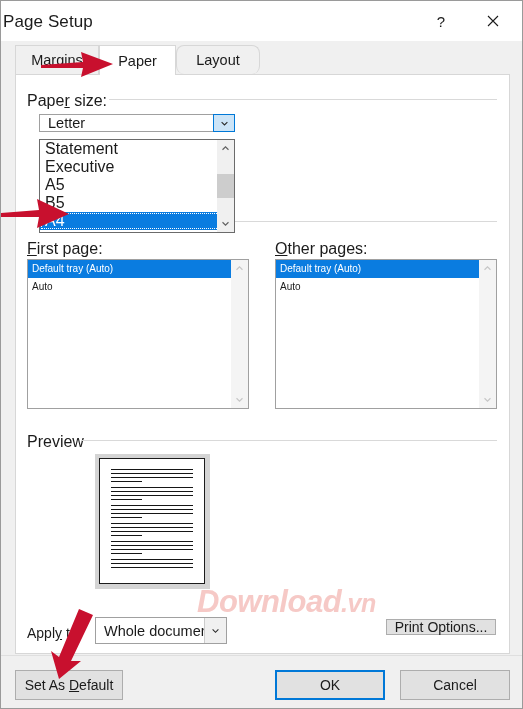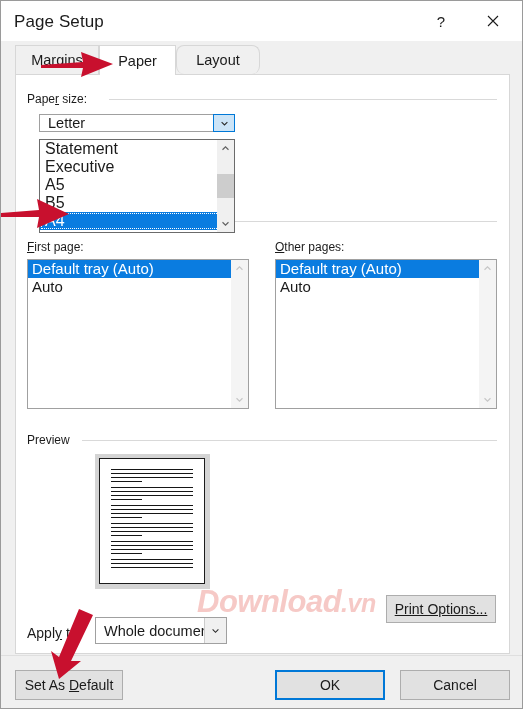--- a/index.html
+++ b/index.html
@@ -25,21 +25,21 @@
   .titlebar {
     position: absolute;
     left: 0; top: 0;
     width: 100%;
     height: 40px;
     background: #ffffff;
     box-sizing: border-box;
   }
   .title-text {
     position: absolute;
-    left: 13px;
+    left: 2px;
     top: 11px;
     font-size: 17px;
     color: #1b1b1b;
     letter-spacing: .1px;
   }
   .tb-btn {
     position: absolute;
     top: 0;
     width: 46px;
     height: 40px;
@@ -98,21 +98,21 @@
     width: 495px;
     height: 580px;
     background: #ffffff;
     border: 1px solid #d7d7d7;
     box-sizing: border-box;
   }
 
   
   .grouplabel {
     position: absolute;
-    font-size: 12px;
+    font-size: 16px;
     color: #1b1b1b;
     white-space: nowrap;
   }
   .grouprule {
     position: absolute;
     height: 1px;
     background: #d9d9d9;
   }
   .ul { text-decoration: underline; }
 
@@ -216,21 +216,21 @@
     position: absolute;
     box-sizing: border-box;
     background: #ffffff;
     border: 1px solid #a0a0a0;
     overflow: hidden;
   }
   .lb-item {
     height: 18px;
     line-height: 18px;
     padding-left: 4px;
-    font-size: 15px;
+    font-size: 10px;
     color: #1b1b1b;
     white-space: nowrap;
     cursor: default;
   }
   .lb-item.selected {
     background: #0a7ce0;
     color: #ffffff;
   }
   .lb-scroll {
     position: absolute;
@@ -488,21 +488,21 @@
     </div>
     <div class="combo" style="left:79px; top:542px; width:132px; height:27px;">
       <div class="val">Whole document</div>
       <div class="combo-btn">
         <svg class="chev" viewBox="0 0 10 10">
           <path d="M1.8 3.8 L5 7 L8.2 3.8"></path>
         </svg>
       </div>
     </div>
 
-    <div class="btn" style="left:370px; top:520px; width:110px; height:28px;text-decoration:underline;">
+    <div class="btn" style="left:370px; top:544px; width:110px; height:16px;">
       <span>Print Options...</span>
     </div>
   </div>
 
   <div class="watermark">
     <span>Download</span><span class="vn">.vn</span>
   </div>
 
   <div class="footer">
     <div class="btn" style="left:14px; top:14px; width:108px; height:30px;">

